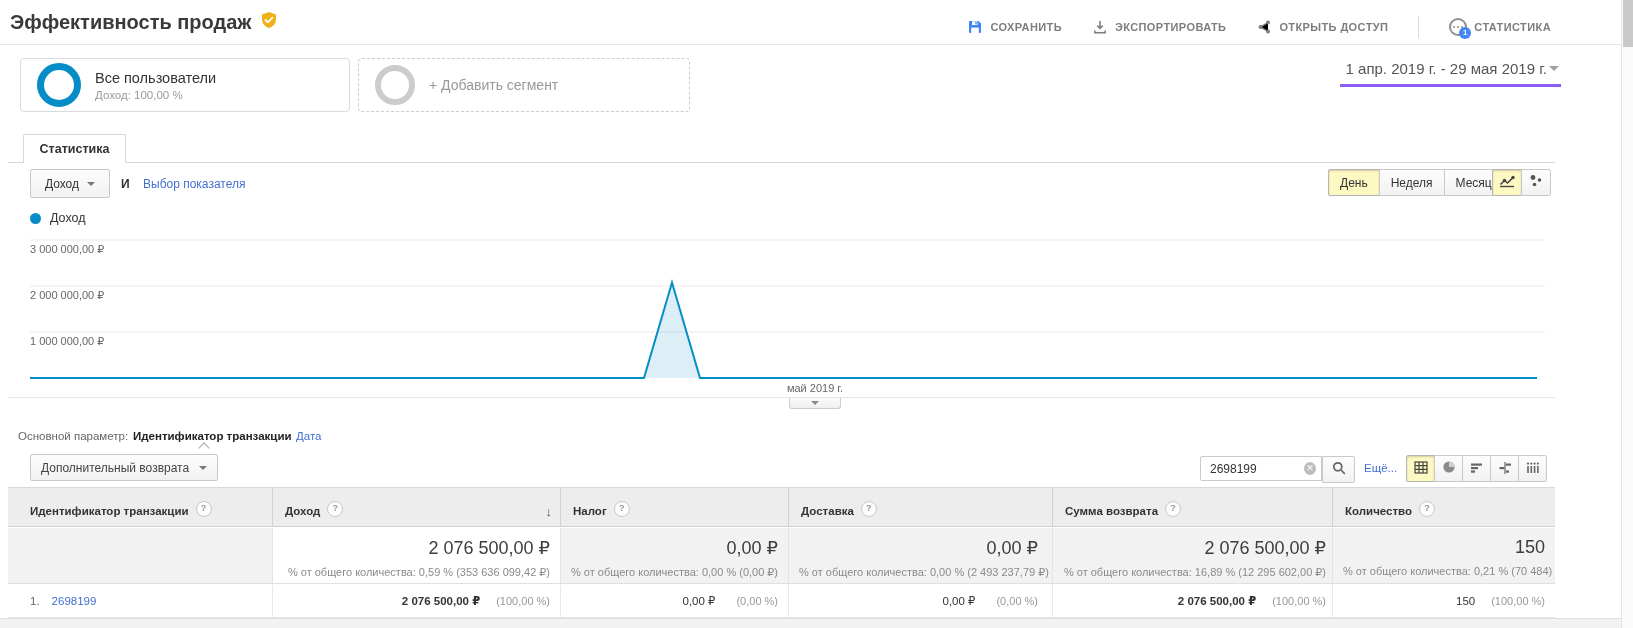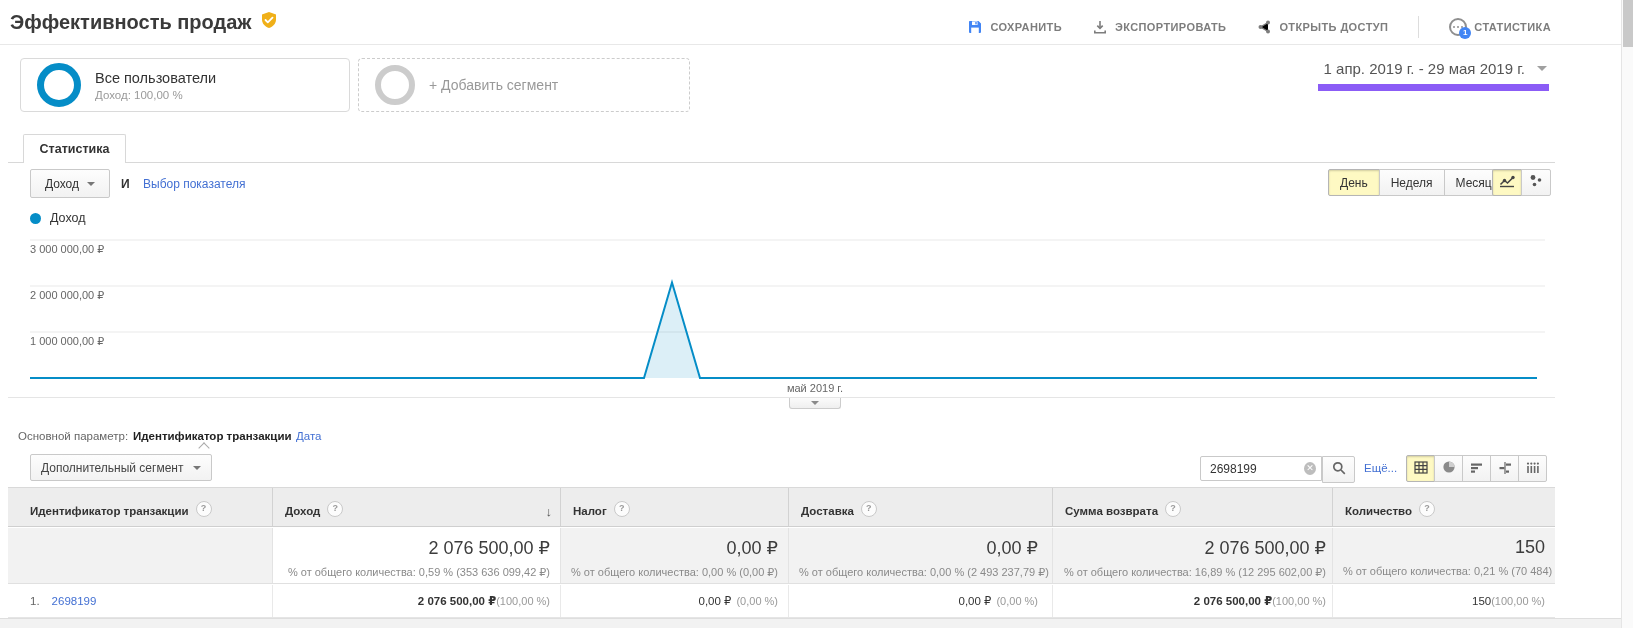--- a/index.html
+++ b/index.html
@@ -27,22 +27,22 @@
   .seg-card{top:58px;height:54px;border:1px solid #dadada;border-radius:4px;background:#fff;
             display:flex;align-items:center;cursor:pointer;}
   .seg-card.add{border:1px dashed #ccc;}
   .seg1{left:20px;width:330px;}
   .seg2{left:358px;width:332px;}
   .ring{width:30px;height:30px;border-radius:50%;border:7px solid #058dc7;margin:0 14px 0 16px;}
   .ring.gray{border-color:#ccc;border-width:6px;width:28px;height:28px;}
   .seg-title{font-size:14.5px;color:#333;}
   .seg-sub{font-size:11.5px;color:#9a9a9a;margin-top:3px;}
   .seg-add-label{font-size:14px;color:#999;}
-  .datepick{top:60px;right:84px;display:flex;align-items:center;gap:12px;cursor:pointer;
-            border-bottom:7px solid #8b5cf6;padding:0 2px 7px 6px;}
+  .datepick{top:60px;right:72px;display:flex;align-items:center;gap:2px;cursor:pointer;
+            border-bottom:3px solid #8b5cf6;padding:0 2px 7px 6px;}
   .datepick-text{font-size:15px;color:#555;}
   .caret-down{width:0;height:0;border-left:5px solid transparent;border-right:5px solid transparent;border-top:5px solid #a0a0a0;}
 
   
   .tab-rule{left:8px;top:162px;width:1547px;height:1px;background:#d8d8d8;}
   .tab{left:23px;top:134px;width:103px;height:29px;background:#fff;border:1px solid #d8d8d8;border-bottom:none;
        border-radius:2px 2px 0 0;display:flex;align-items:center;justify-content:center;
        font-size:12.5px;font-weight:bold;color:#333;z-index:2;}
 
   
@@ -115,21 +115,21 @@
   .tsummary .cell + .cell{border-left:1px solid #e3e3e3;}
   .tsummary .c2{background:#fff;}
   .sum-val{font-size:18px;color:#3c3c3c;white-space:nowrap;}
   .sum-share{font-size:11px;color:#8a8a8a;margin-top:7px;white-space:nowrap;}
   .trow .cell{display:flex;align-items:center;justify-content:flex-end;padding:0 10px;font-size:11.5px;color:#333;white-space:nowrap;}
   .trow .cell + .cell{border-left:1px solid #e9e9e9;}
   .trow .c1{justify-content:flex-start;padding-left:22px;gap:12px;}
   .row-index{color:#666;}
   .row-link{font-size:11.5px;}
   .val-bold{font-weight:bold;}
-  .pct{color:#999;font-size:11px;}
+  .pct{color:#999;font-size:11px;padding-left:16px;}
   .pct.gap{margin-left:5px;}
   .tfoot{left:0;top:618px;width:1621px;height:10px;background:#f2f2f2;border-top:1px solid #dedede;}
 
   
   .vscroll{right:0;top:0;width:12px;height:628px;background:#fafafa;border-left:1px solid #e5e5e5;}
   .vthumb{position:absolute;left:1px;top:0;width:10px;height:47px;background:#c9c9c9;}
 </style>
 </head>
 <body>
 
@@ -281,21 +281,21 @@
   <div class="abs expander">
     <span class="caret-down"></span>
   </div>
 
   <div class="abs dim-label">Основной параметр:</div>
   <div class="abs dim-active">Идентификатор транзакции</div>
   <a class="abs link dim-alt">Дата</a>
   <div class="abs dim-caret"></div>
 
   <div class="abs btn secondary-dd">
-    <span>Дополнительный сегмент</span>
+    <span>Дополнительный возврата</span>
     <span class="caret-down" style="border-top-color:#777;border-left-width:4px;border-right-width:4px;border-top-width:4px;"></span>
   </div>
 
   <div class="abs searchbox">
     <input value="2698199" style="">
     <span class="clear-x">✕</span>
   </div>
   <div class="abs btn search-btn">
     <span>
       <svg width="14" height="14" viewBox="0 0 14 14" fill="none" stroke="#666" stroke-width="1.7">

